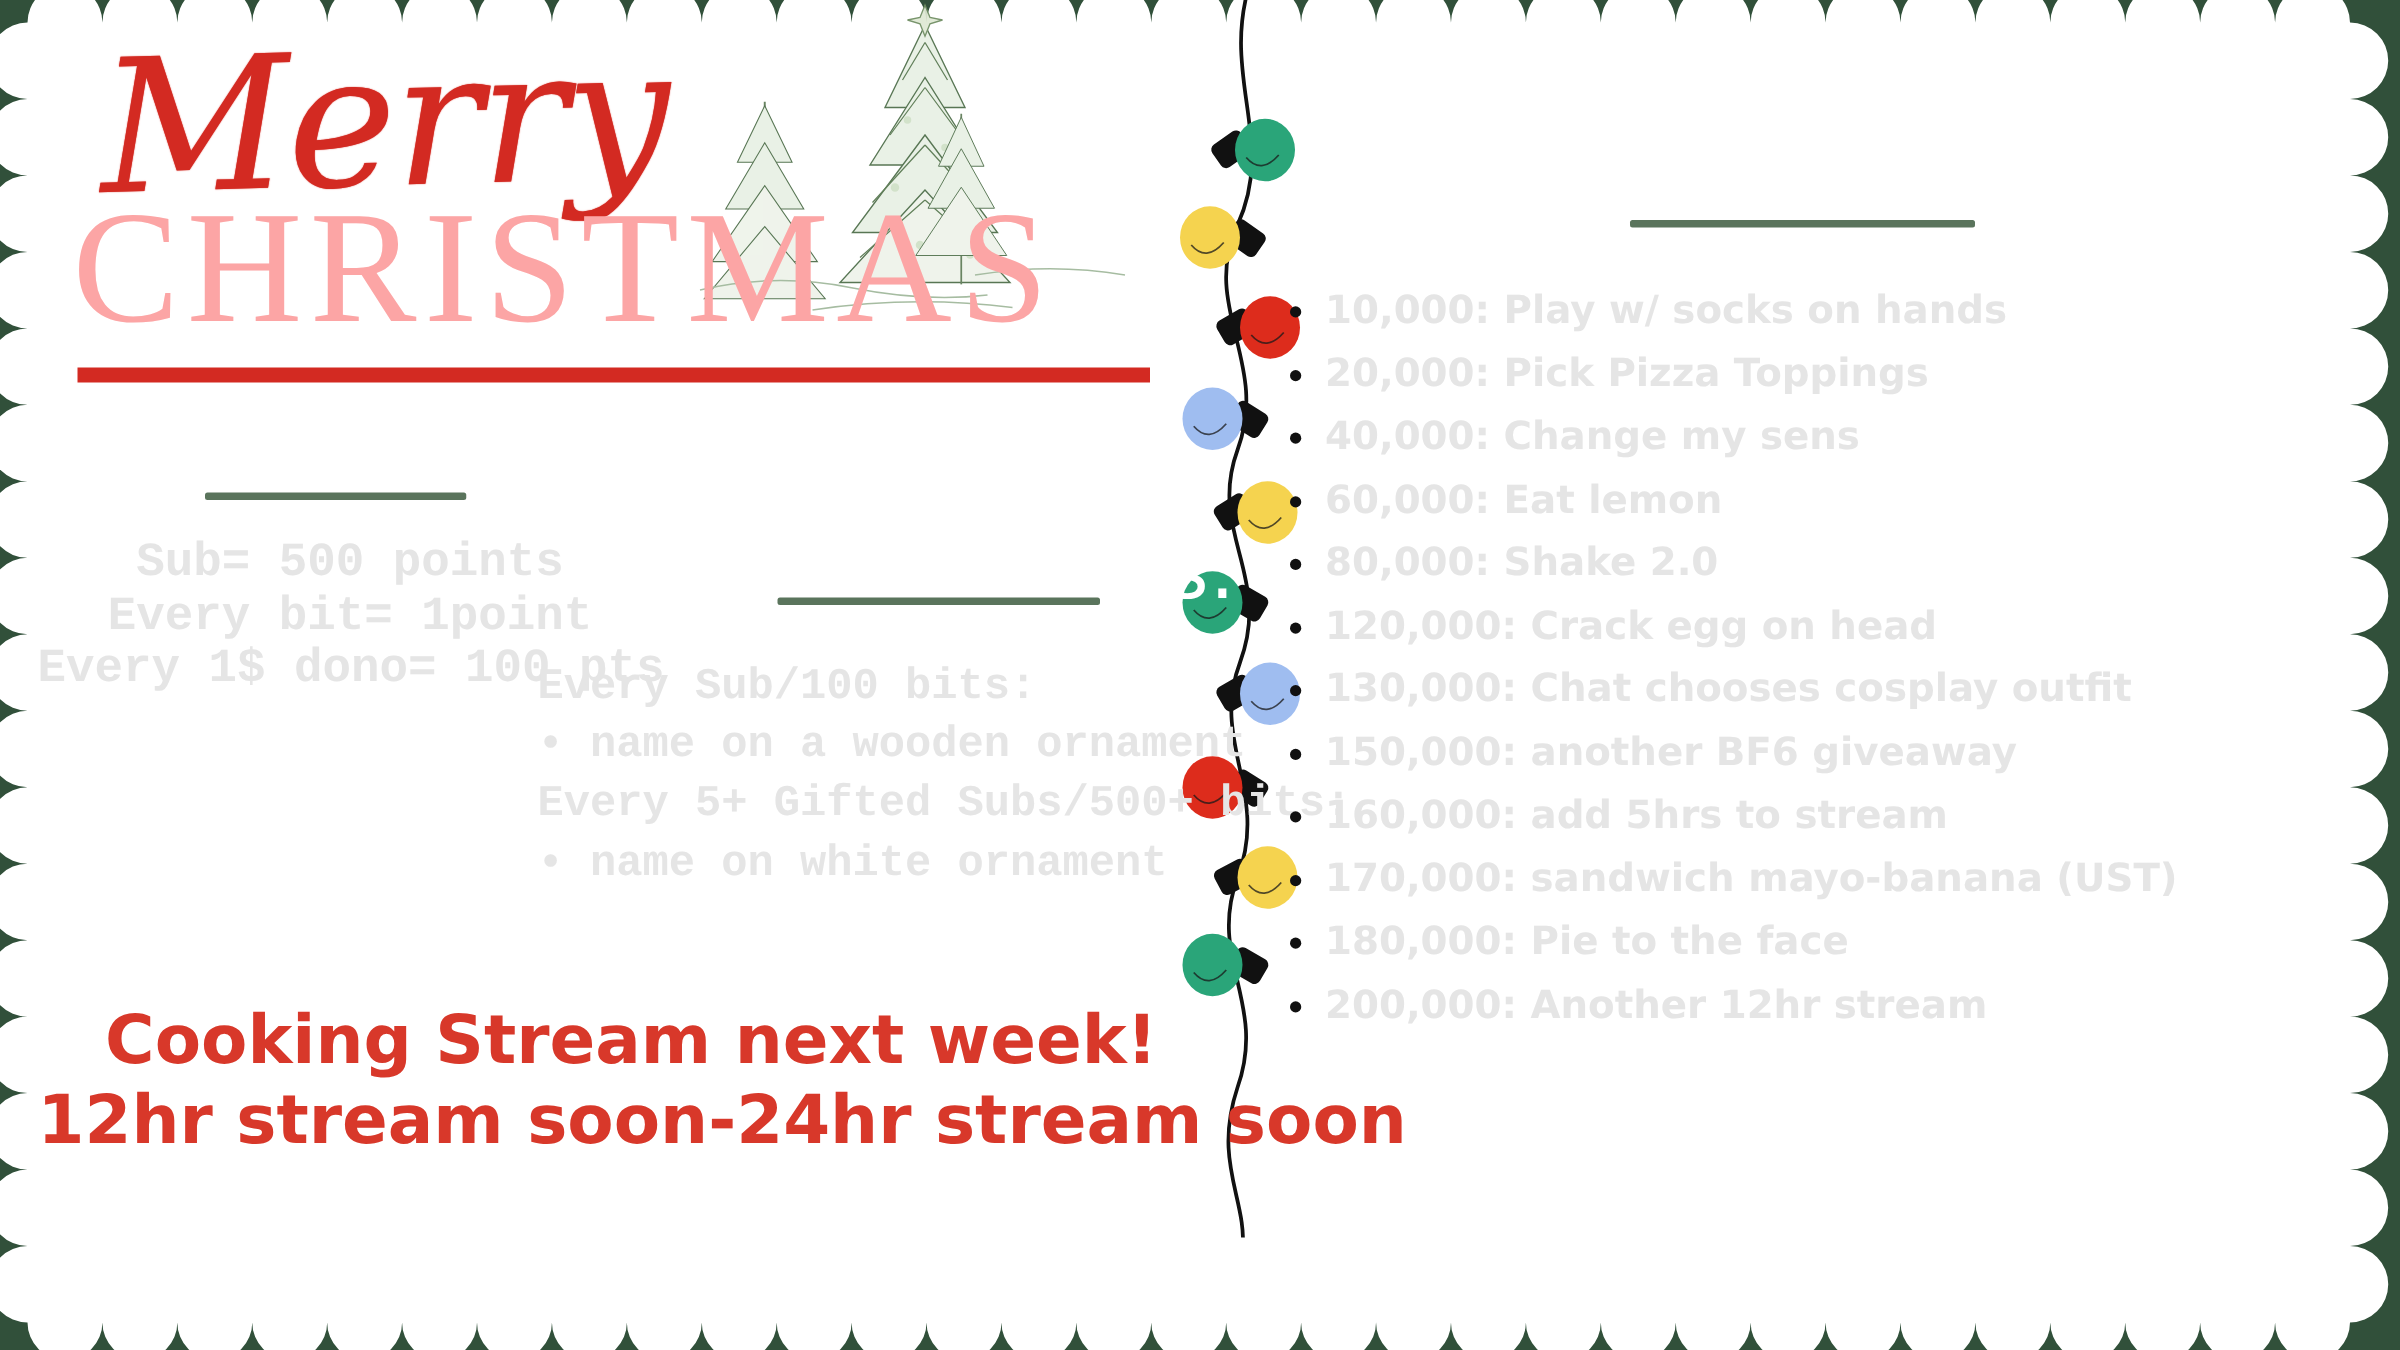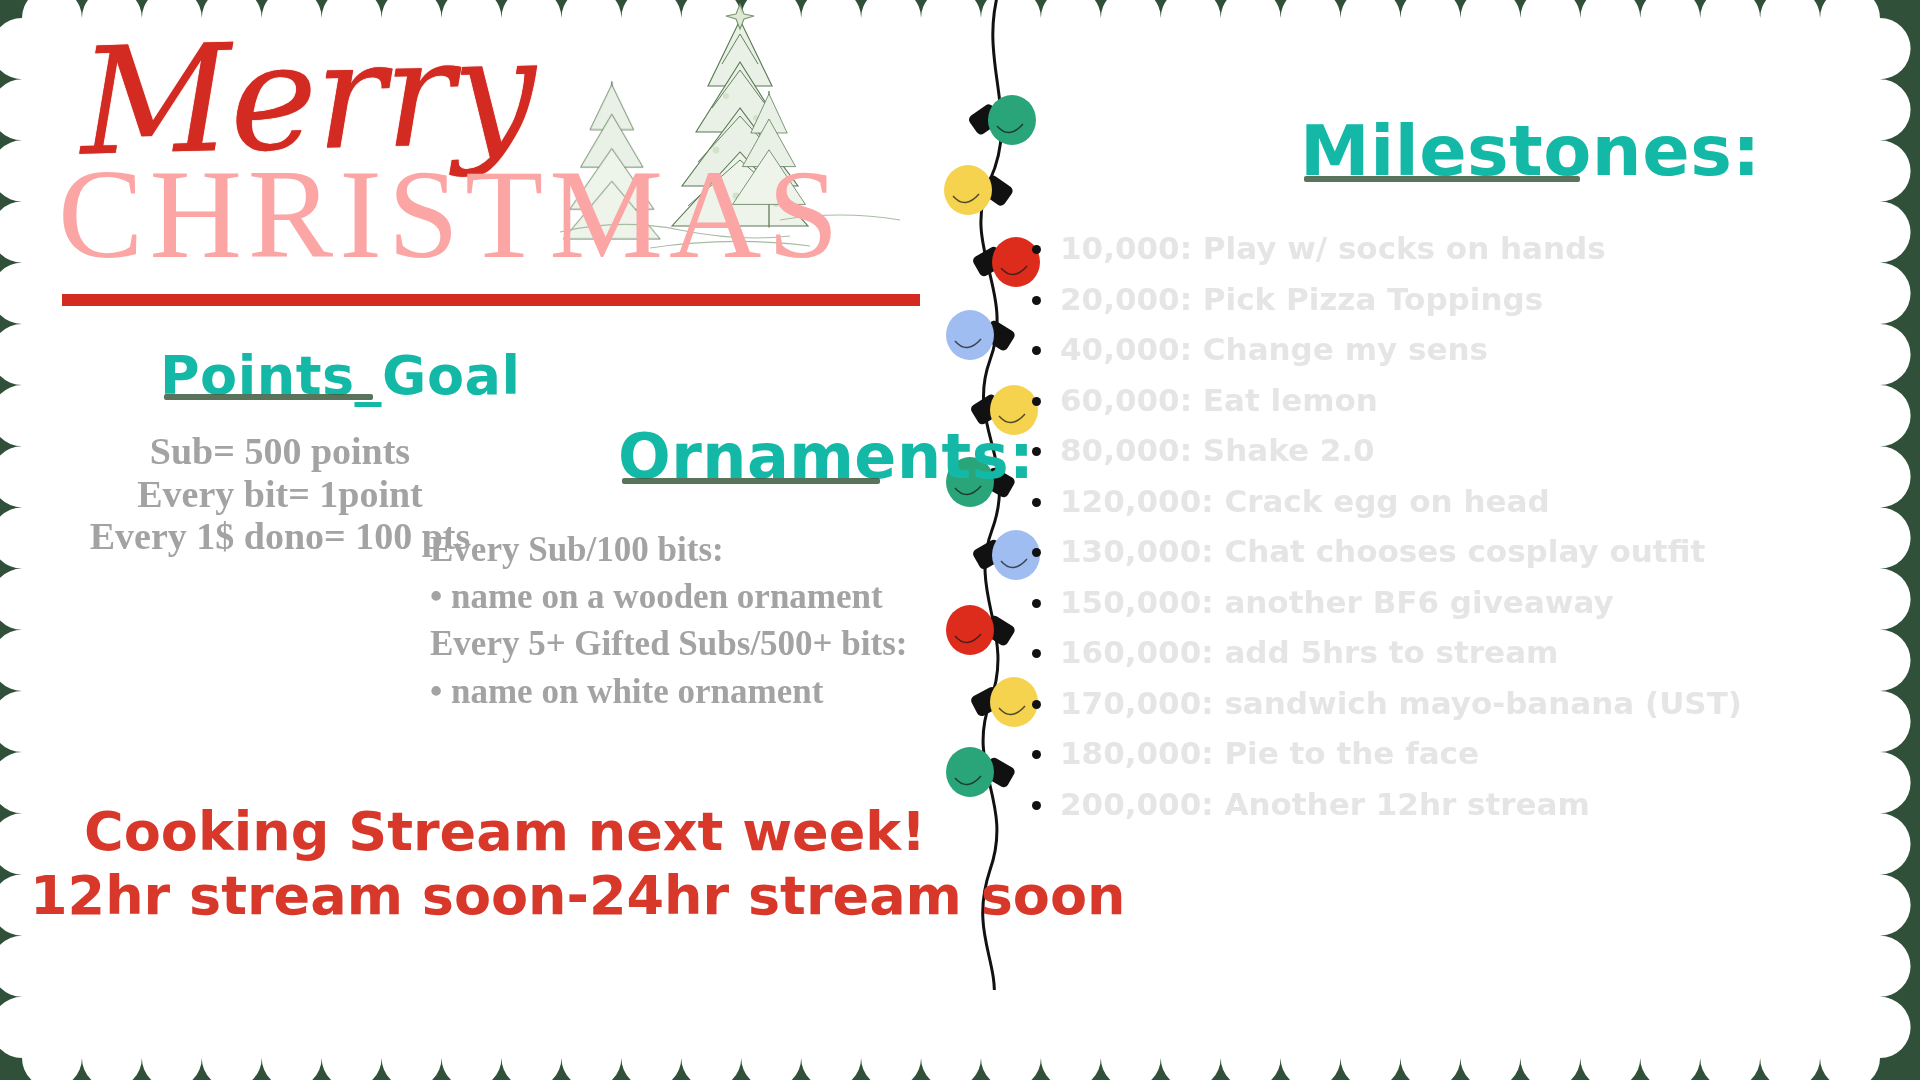--- a/index.html
+++ b/index.html
@@ -41,39 +41,39 @@
     white-space:nowrap;
   }
   #title-rule {
     left:62px; top:294px; width:858px; height:12px;
     background:#d32a22;
   }
 
   
   .sec-head {
     font-family:"DejaVu Sans", sans-serif;
-    color:#14b8a6;
-    font-weight:700;
+    color:#ffffff;
+    font-weight:400;
     letter-spacing:0.5px;
     white-space:nowrap;
   }
 
   #points-head { left:160px; top:344px; font-size:54px; }
   #orn-head    { left:618px; top:420px; font-size:62px; }
   #miles-head  { left:1300px; top:110px; font-size:70px; }
 
   .headline-underline {
     position:absolute; height:6px; background:#3d5c3f; opacity:.85;
     border-radius:2px;
   }
 
   
   .body-txt {
-    font-family:Liberation Serif, serif;
-    color:#a3a3a3;
+    font-family:Liberation Mono, monospace;
+    color:#e5e5e5;
     font-weight:700;
     line-height:1.12;
   }
 
   #points-rules { left:30px; top:430px; width:500px; text-align:center; font-size:38px; }
   #points-rules div { white-space:nowrap; }
 
   #orn-body { left:430px; top:530px; width:560px; text-align:left; font-size:35px; }
   #orn-body .row { margin-bottom:8px; white-space:nowrap; }
 

